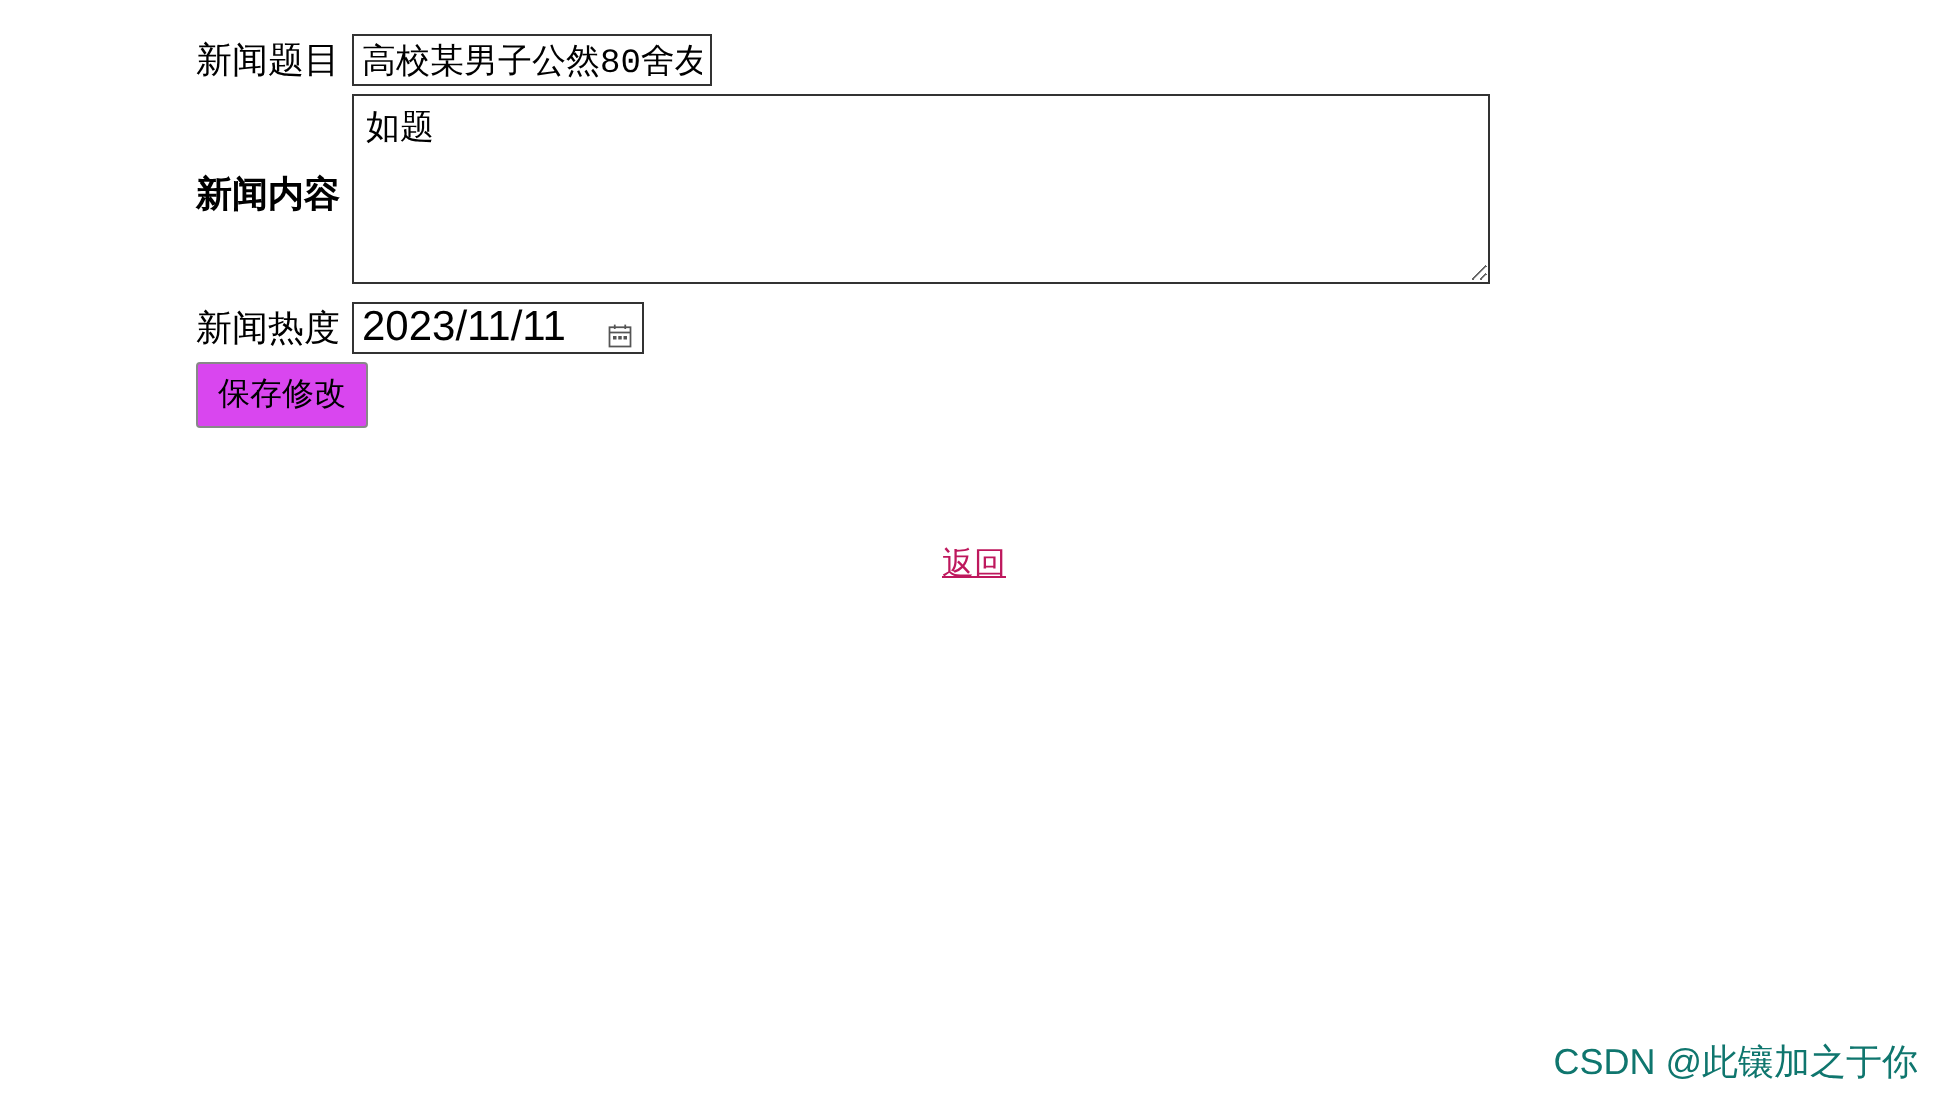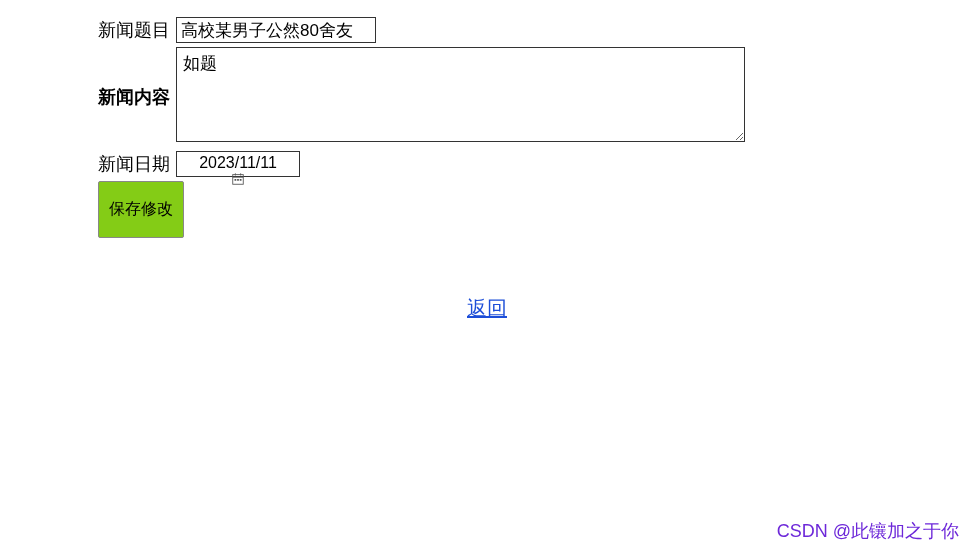--- a/index.html
+++ b/index.html
@@ -31,93 +31,92 @@
     }
     td.content-label {
       vertical-align: middle;
       font-weight: bold;
     }
     input[type="text"] {
       border: 1px solid #333;
       padding: 2px 4px;
       font-size: 17px;
       height: 26px;
-      width: 200px;
-      font-family: Liberation Sans, sans-serif;
+      width: 180px;
+      font-family: Liberation Mono, monospace;
     }
     textarea {
       border: 1px solid #333;
       padding: 4px 6px;
       font-size: 17px;
       width: 569px;
       height: 95px;
       font-family: Arial, "Microsoft YaHei", sans-serif;
       resize: both;
     }
     .date-input {
       border: 1px solid #333;
       padding: 2px 4px;
       height: 26px;
-      width: 124px;
+      width: 146px;
       display: inline-flex;
       align-items: center;
       justify-content: space-between;
-      font-size: 16px;
+      font-size: 21px;
       background: #fff;
-      flex-direction: column;
     }
     .date-text {
       letter-spacing: 0;
     }
     .calendar-icon {
       width: 14px;
       height: 14px;
       display: inline-block;
     }
     button {
       border: 1px solid #888;
-      background: #84cc16;
-      padding: 17px 10px;
+      background: #d946ef;
+      padding: 5px 10px;
       font-size: 16px;
       font-family: Liberation Mono, monospace;
       cursor: pointer;
       border-radius: 2px;
     }
     .back-link {
       text-align: center;
       margin-top: 55px;
     }
     .back-link a {
-      color: #1d4ed8;
+      color: #be185d;
       text-decoration: underline;
-      font-size: 20px;
+      font-size: 16px;
     }
     .watermark {
       position: absolute;
       bottom: 10px;
       right: 15px;
-      color: #6d28d9;
+      color: #0f766e;
       font-size: 18px;
     }
   </style>
 </head>
 <body>
 
 <table>
   <tbody>
       <tr>
     <td class="label">新闻题目</td>
     <td><input type="text" value="高校某男子公然80舍友" style=""></td>
   </tr>
   <tr>
     <td class="label content-label">新闻内容</td>
     <td><textarea style="">如题</textarea></td>
   </tr>
   <tr>
-    <td class="label">新闻日期</td>
+    <td class="label">新闻热度</td>
     <td>
       <div class="date-input">
         <span class="date-text">2023/11/11</span>
         <span class="calendar-icon">
           <svg viewBox="0 0 16 16" width="14" height="14">
             <rect x="2" y="3" width="12" height="11" fill="none" stroke="#555" stroke-width="1"></rect>
             <line x1="2" y1="6" x2="14" y2="6" stroke="#555" stroke-width="1"></line>
             <line x1="5" y1="1.5" x2="5" y2="4" stroke="#555" stroke-width="1"></line>
             <line x1="11" y1="1.5" x2="11" y2="4" stroke="#555" stroke-width="1"></line>
             <rect x="4" y="8" width="2" height="2" fill="#555"></rect>

